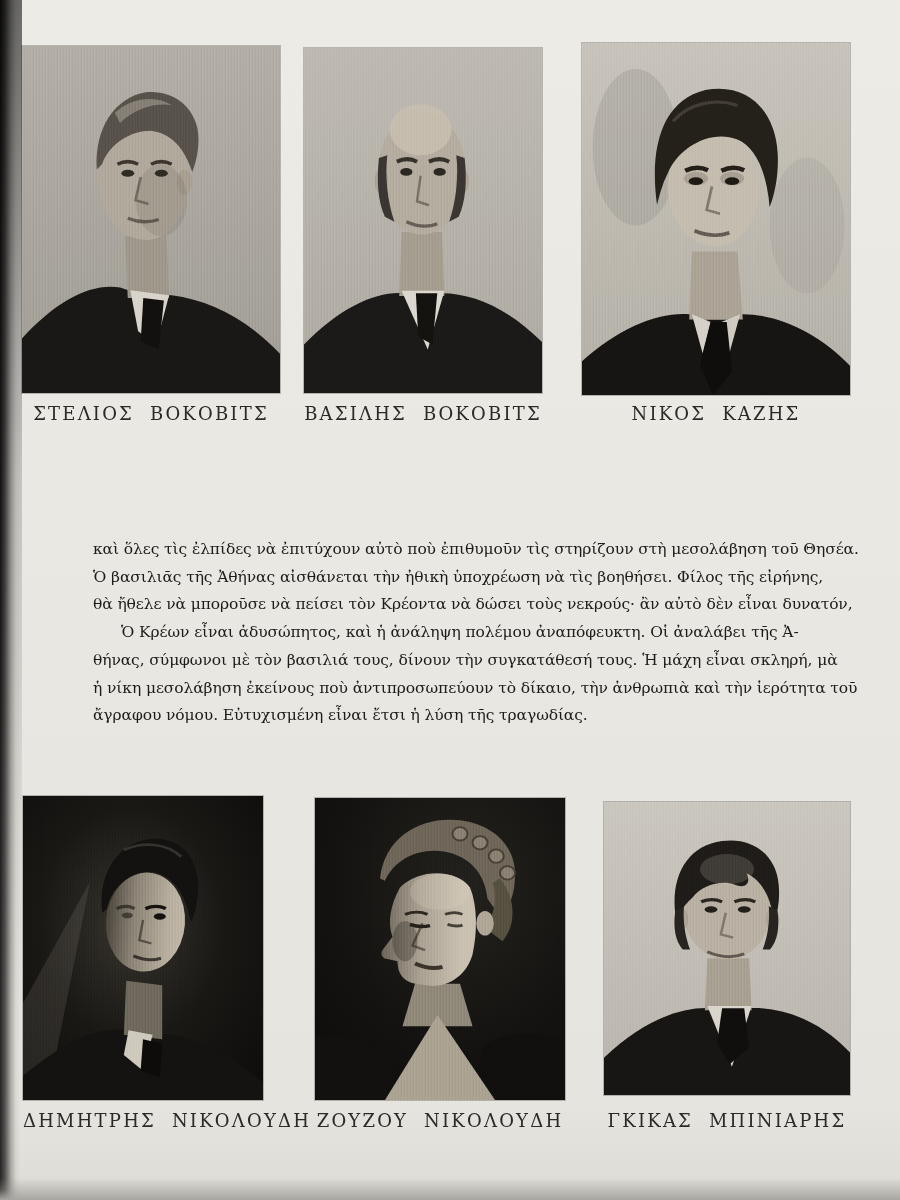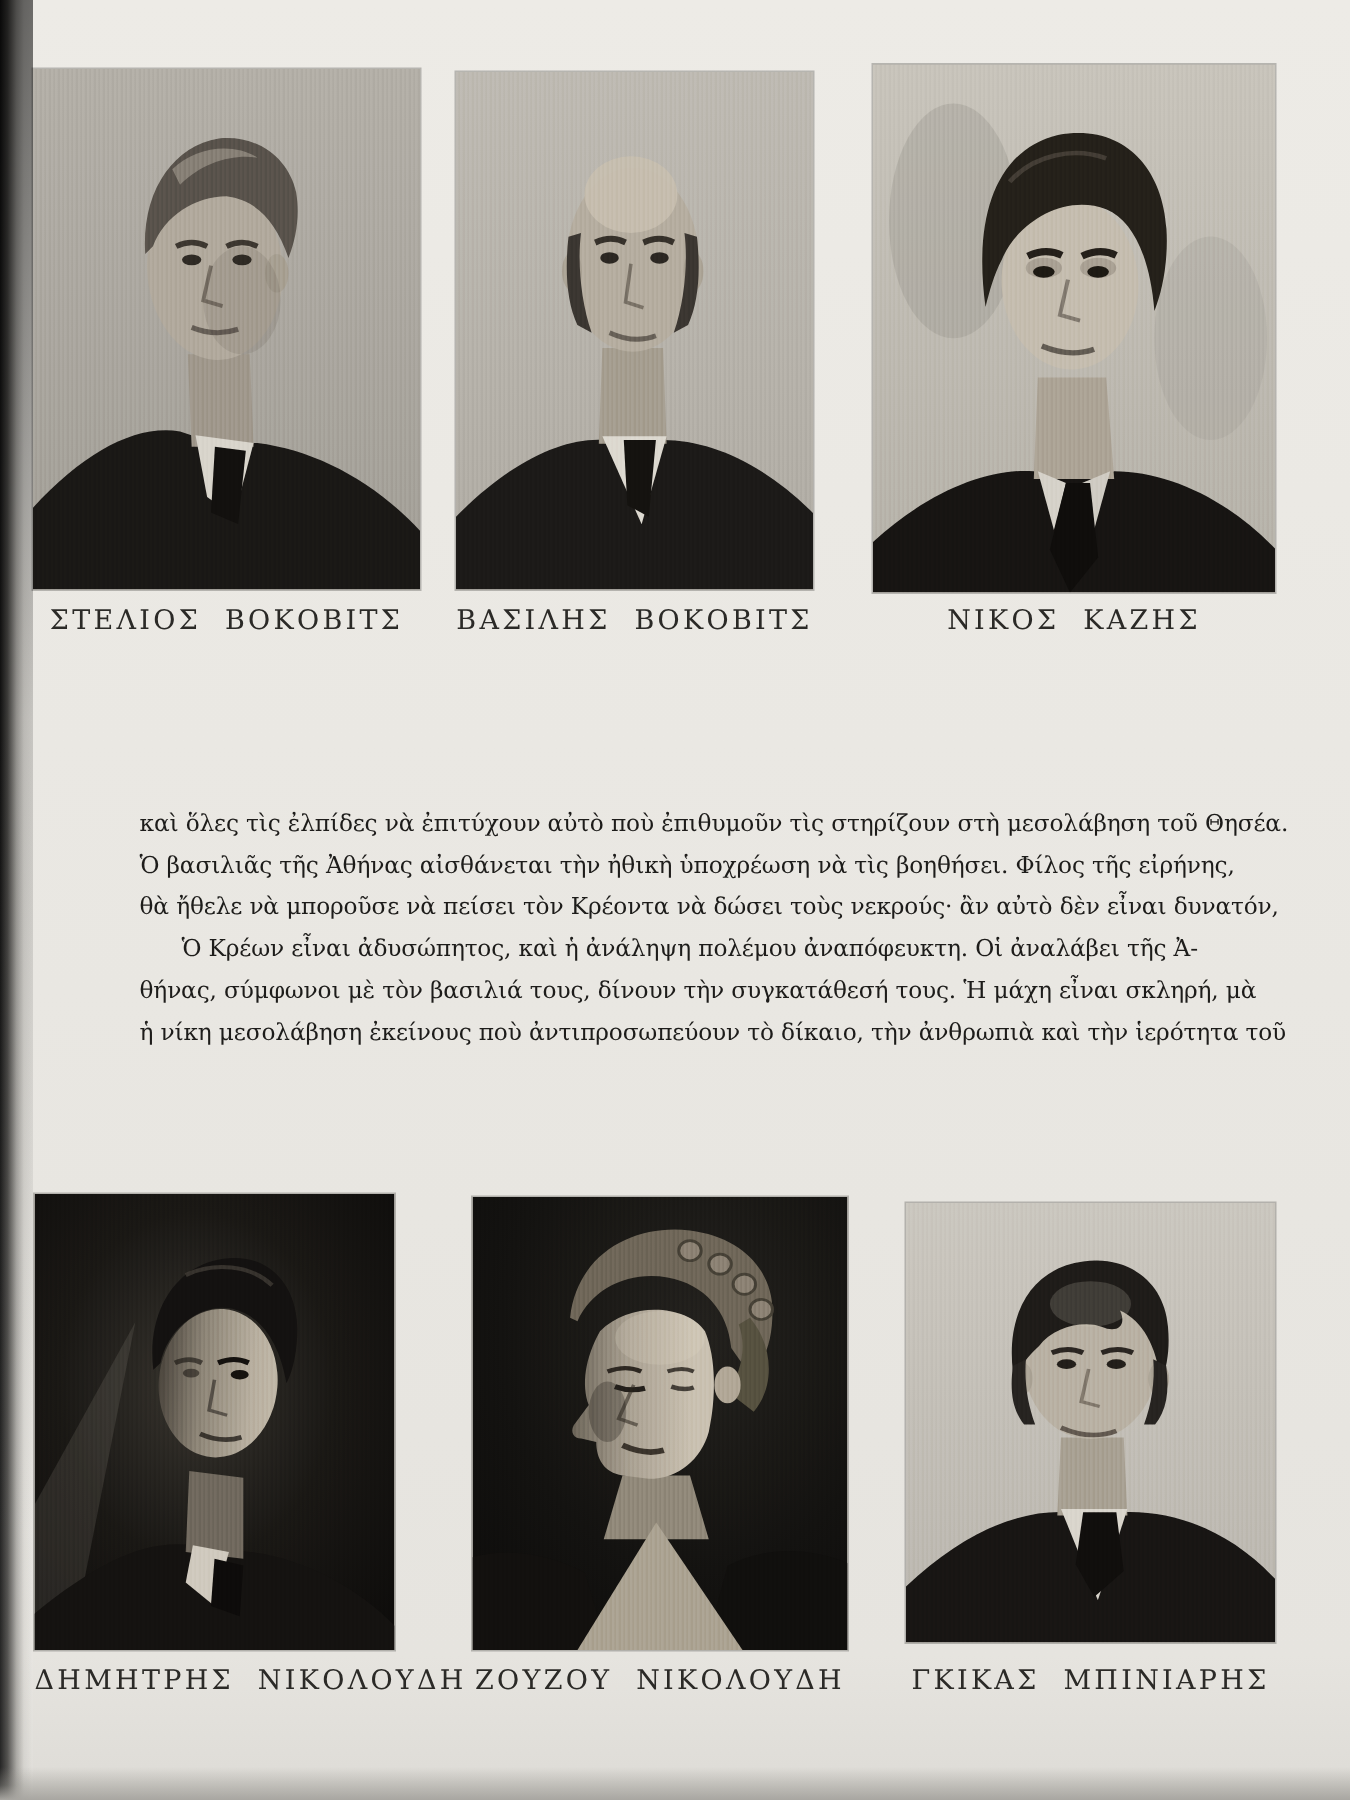--- a/index.html
+++ b/index.html
@@ -155,20 +155,21 @@
   <div class="caption cap2">ΒΑΣΙΛΗΣ ΒΟΚΟΒΙΤΣ</div>
   <div class="caption cap3">ΝΙΚΟΣ ΚΑΖΗΣ</div>
 
   <div class="bodytext">
     <div class="line">καὶ ὅλες τὶς ἐλπίδες νὰ ἐπιτύχουν αὐτὸ ποὺ ἐπιθυμοῦν τὶς στηρίζουν στὴ μεσολάβηση τοῦ Θησέα.</div>
     <div class="line">Ὁ βασιλιᾶς τῆς Ἀθήνας αἰσθάνεται τὴν ἠθικὴ ὑποχρέωση νὰ τὶς βοηθήσει. Φίλος τῆς εἰρήνης,</div>
     <div class="line">θὰ ἤθελε νὰ μποροῦσε νὰ πείσει τὸν Κρέοντα νὰ δώσει τοὺς νεκρούς· ἂν αὐτὸ δὲν εἶναι δυνατόν,</div>
     <div class="line indent">Ὁ Κρέων εἶναι ἀδυσώπητος, καὶ ἡ ἀνάληψη πολέμου ἀναπόφευκτη. Οἱ ἀναλάβει τῆς Ἀ-</div>
     <div class="line">θήνας, σύμφωνοι μὲ τὸν βασιλιά τους, δίνουν τὴν συγκατάθεσή τους. Ἡ μάχη εἶναι σκληρή, μὰ</div>
     <div class="line">ἡ νίκη μεσολάβηση ἐκείνους ποὺ ἀντιπροσωπεύουν τὸ δίκαιο, τὴν ἀνθρωπιὰ καὶ τὴν ἱερότητα τοῦ</div>
+    <div class="line loose">ἄγραφου νόμου. Εὐτυχισμένη εἶναι ἔτσι ἡ λύση τῆς τραγωδίας.</div>
   </div>
 
   <figure class="photo ph4">
     <svg viewBox="0 0 100 135" preserveAspectRatio="none">
       <defs>
         <radialGradient id="g4bg" cx="0.45" cy="0.42" r="0.85">
           <stop offset="0" stop-color="#37342e"></stop>
             <stop offset=".45" stop-color="#191714"></stop>
             <stop offset="1" stop-color="#0a0908"></stop>
         </radialGradient>

